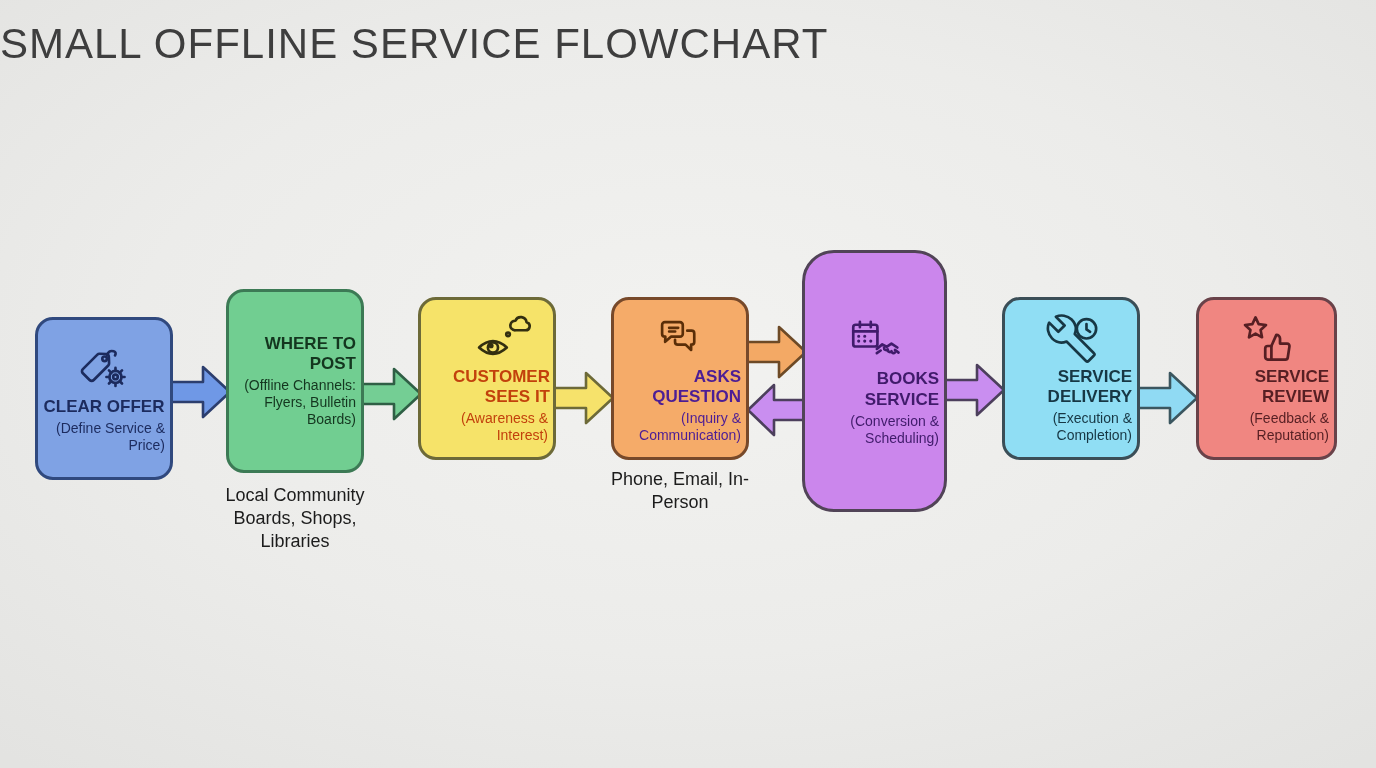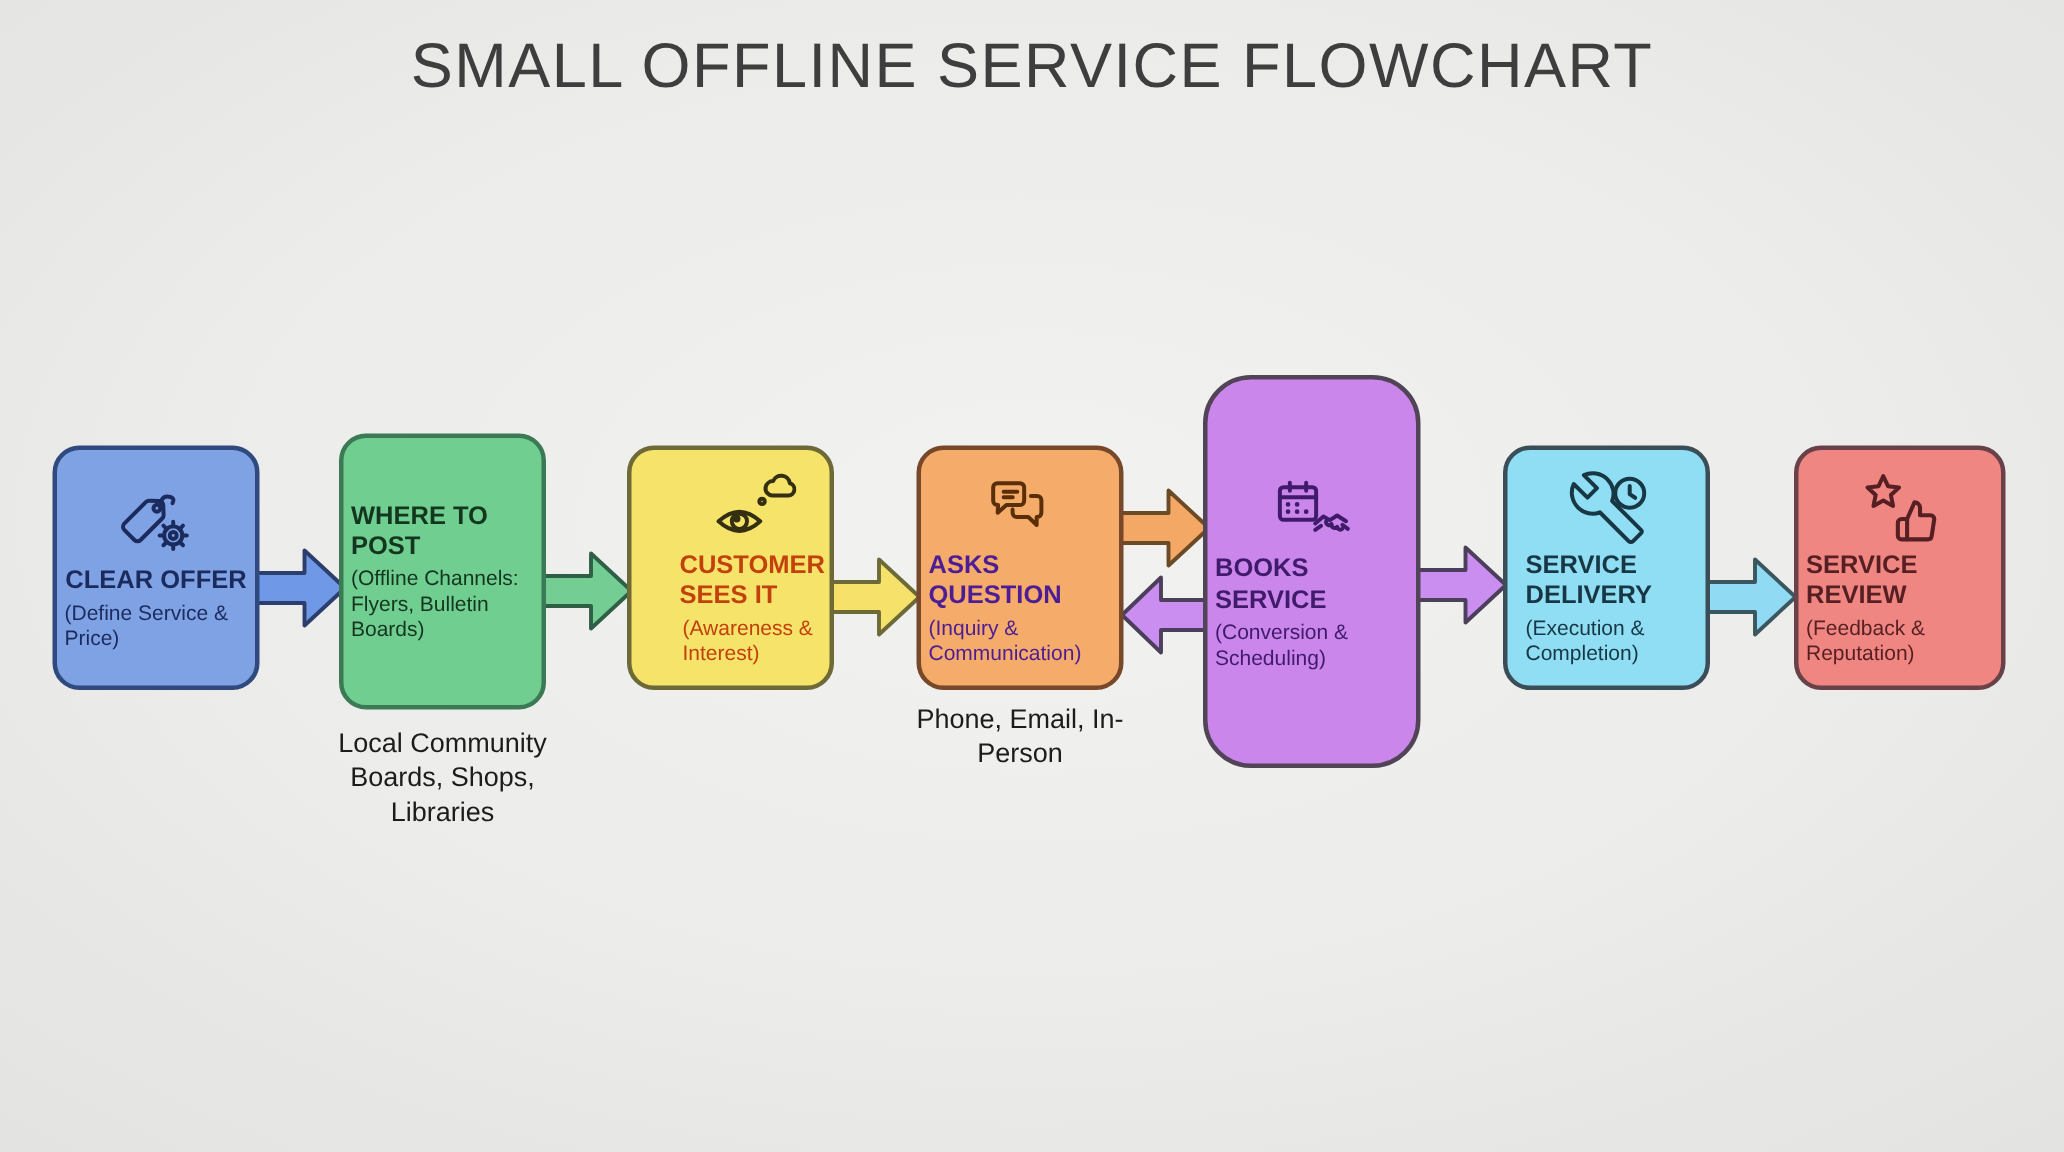--- a/index.html
+++ b/index.html
@@ -2,48 +2,48 @@
 <html><head>
 <meta charset="utf-8">
 <style>
   html,body{margin:0;padding:0;}
   body{
     width:1376px;height:768px;position:relative;overflow:hidden;
     background:radial-gradient(ellipse 1000px 560px at 50% 45%, #f2f2f0 0%, #ececea 55%, #e3e3e1 100%);
     font-family:"Liberation Sans", sans-serif;
   }
   .page-title{
-    position:absolute;top:20px;left:0;width:100%;text-align:center;
+    position:absolute;top:20px;left:0;width:100%;text-align:left;
     font-size:42px;font-weight:300;letter-spacing:1px;color:#3e3e3e;
   }
   .step{
     position:absolute;box-sizing:border-box;z-index:2;
     border:3px solid;border-radius:18px;
     display:flex;flex-direction:column;align-items:center;justify-content:center;
-    text-align:left;padding:4px 5px;
+    text-align:right;padding:4px 5px;
   }
   .step .icon{display:block;margin-bottom:3px;}
   .step .icon svg{display:block;}
   .step .ttl{font-weight:bold;font-size:17px;line-height:1.22;}
   .step .sub{font-size:14px;line-height:1.22;margin-top:2px;font-weight:400;}
   .note{
     position:absolute;z-index:2;text-align:center;
     font-size:18px;line-height:1.28;color:#1c1c1c;
   }
   .arrow{position:absolute;z-index:1;}
   .arrow polygon{stroke-width:2.6;stroke-linejoin:round;}
   .ar-blue polygon{fill:#6f98e6;stroke:#2c3e6e;}
   .ar-green polygon{fill:#74ce94;stroke:#2f5f45;}
   .ar-yellow polygon{fill:#f6e26b;stroke:#6d6a38;}
   .ar-orange polygon{fill:#f3a965;stroke:#6d4a26;}
   .ar-purple polygon{fill:#c98ef0;stroke:#4c3f5c;}
   .ar-cyan polygon{fill:#90daf3;stroke:#3b565f;}
   .ic{fill:none;stroke-width:2.2;stroke-linecap:round;stroke-linejoin:round;}
   
-  .s1{background:#7fa2e4;border-color:#30497e;color:#1c2b5e;}
+  .s1{background:#7fa2e4;border-color:#30497e;color:#1c2b5e;margin-top:20px;}
   .s2{background:#71ce91;border-color:#3c7a55;color:#14361f;}
   .s3{background:#f6e369;border-color:#6d6a38;color:#c2410c;padding-left:34px;}
   .s4{background:#f5ab69;border-color:#77492a;color:#4c1d95;}
   .s5{background:#cb86ec;border-color:#514457;color:#401b6b;border-radius:32px;}
   .s6{background:#90def4;border-color:#3b4e57;color:#173744;padding-left:12px;}
   .s7{background:#f08681;border-color:#694249;color:#561f23;}
 </style>
 </head>
 <body>
 

